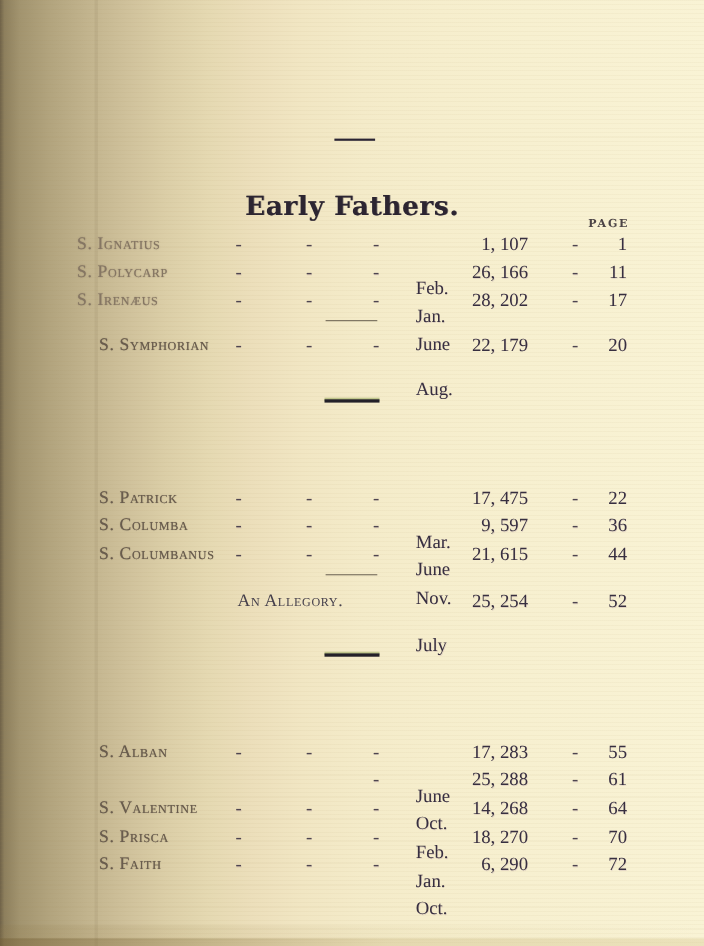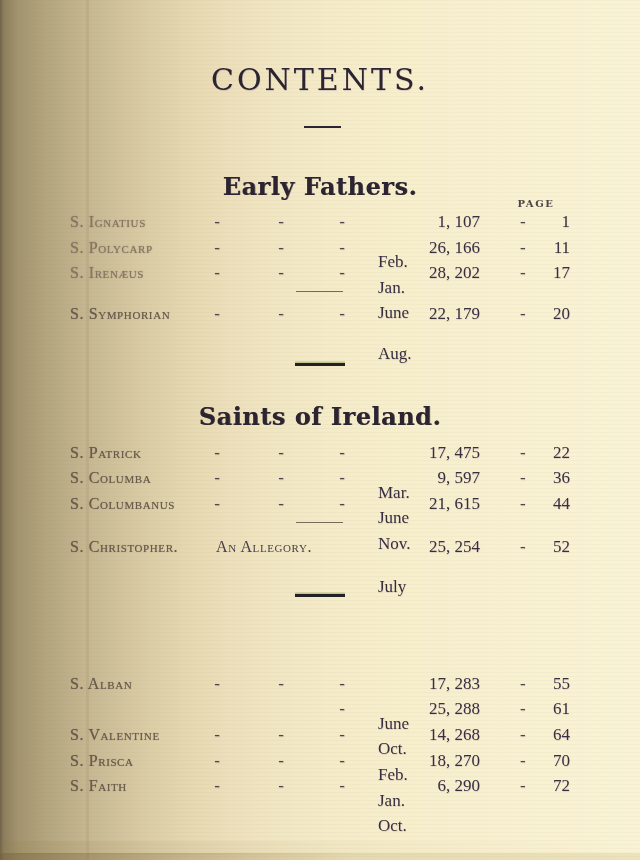--- a/index.html
+++ b/index.html
@@ -28,45 +28,44 @@
     background:#2a2433;}
 
   .sec-heading{position:absolute;left:0;width:100%;text-align:center;
     font-size:24px;font-weight:bold;letter-spacing:0.5px;color:#2c2531;
     text-shadow:0.6px 0 0 rgba(44,37,49,0.55);}
   .divider{position:absolute;left:295px;width:50px;height:3px;background:#232028;
     box-shadow:0 -1.5px 0 rgba(128,152,66,0.45);}
   .subrule{position:absolute;left:296px;width:47px;height:1px;
     background:rgba(85,75,62,0.8);}
 
-  .page-label{position:absolute;top:198px;left:500px;width:72px;text-align:center;
+  .page-label{position:absolute;top:198px;left:500px;width:72px;text-align:right;
     font-size:10px;letter-spacing:1.6px;color:#4c4446;font-weight:bold;}
 
   .row{position:absolute;left:0;width:100%;height:20px;font-size:17px;line-height:20px;
     color:#372f40;text-shadow:0.5px 0.5px 0 rgba(110,55,130,0.14);font-family:Liberation Serif, serif;}
   .nm{position:absolute;left:70px;font-size:16px;font-variant:small-caps;
     letter-spacing:0.6px;white-space:nowrap;text-shadow:none;}
   .fade1{color:#857663;filter:blur(0.38px);text-shadow:0 0 1.2px rgba(133,118,99,0.9);}
-  .fade2{color:#695c4d;filter:blur(0.22px);text-shadow:0 0 0.8px rgba(105,92,77,0.8);}
+  .fade2{color:#695c4d;filter:blur(0.22px);text-shadow:0 0 0.8px rgba(105,92,77,0.8);margin-left:20px;}
   .sub{position:absolute;left:216px;font-size:16px;font-variant:small-caps;
     letter-spacing:0.6px;color:#46404c;text-shadow:none;text-align:center;}
   .ld{position:absolute;width:10px;text-align:center;color:#4e4550;}
   .l1{left:212px}.l2{left:276px}.l3{left:337px}
   .mo{position:absolute;left:378px;margin-top:40px;}
   .dy{position:absolute;right:160px;text-align:center;}
   .dt{position:absolute;left:520px;color:#4e4550;}
   .pg{position:absolute;right:70px;text-align:right;}
 </style>
 </head>
 <body>
 
 <div class="page">
   <div class="crease"></div>
 
-  <div class="title">CONTENTS.</div>
   <div class="rule-title"></div>
 
   <div class="sec-heading" style="top:172px">Early Fathers.</div>
   <div class="page-label">PAGE</div>
 
   <div class="row" style="top:212px">
     <span class="nm fade1">S. Ignatius</span>
     <span class="ld l1">-</span>
     <span class="ld l2">-</span>
     <span class="ld l3">-</span>
@@ -102,21 +101,20 @@
     <span class="ld l2">-</span>
     <span class="ld l3">-</span>
     <span class="mo">Aug.</span>
     <span class="dy">22, 179</span>
     <span class="dt">-</span>
     <span class="pg">20</span>
   </div>
 
   <div class="divider" style="top:363px"></div>
 
-  <div class="sec-heading" style="top:402px">Saints of Ireland.</div>
 
   <div class="row" style="top:443px">
     <span class="nm fade2">S. Patrick</span>
     <span class="ld l1">-</span>
     <span class="ld l2">-</span>
     <span class="ld l3">-</span>
     <span class="mo">Mar.</span>
     <span class="dy">17, 475</span>
     <span class="dt">-</span>
     <span class="pg">22</span>
@@ -136,21 +134,20 @@
     <span class="ld l1">-</span>
     <span class="ld l2">-</span>
     <span class="ld l3">-</span>
     <span class="mo">Nov.</span>
     <span class="dy">21, 615</span>
     <span class="dt">-</span>
     <span class="pg">44</span>
   </div>
   <div class="subrule" style="top:522px"></div>
   <div class="row" style="top:537px">
-    <span class="nm fade2">S. Christopher.</span>
     <span class="sub">An Allegory.</span>
     <span class="mo">July</span>
     <span class="dy">25, 254</span>
     <span class="dt">-</span>
     <span class="pg">52</span>
   </div>
 
   <div class="divider" style="top:594px"></div>
 
 

